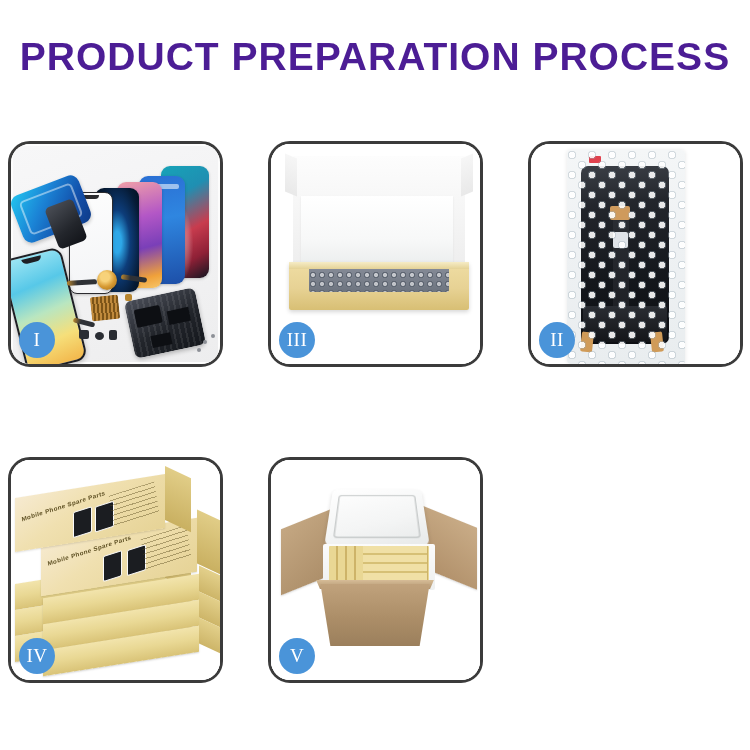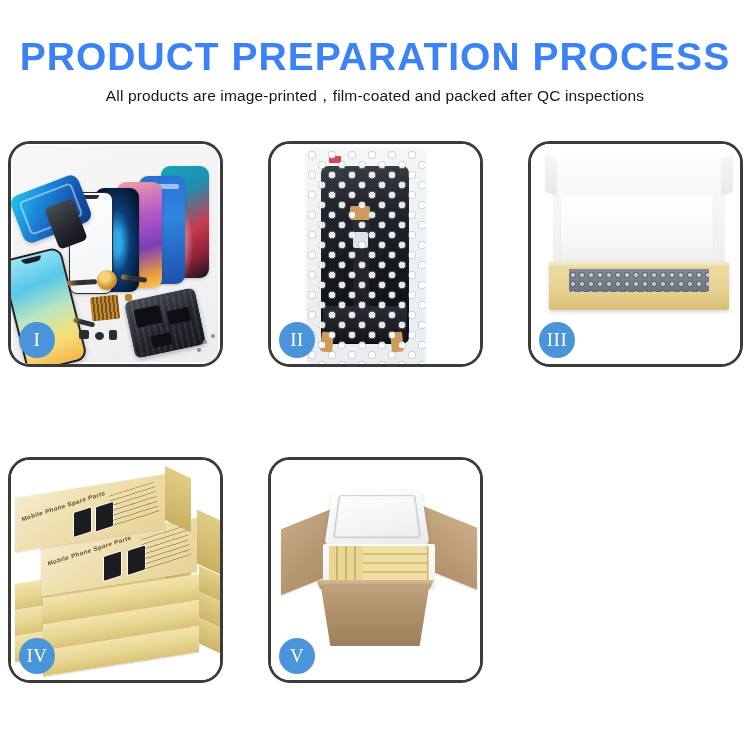--- a/index.html
+++ b/index.html
@@ -21,21 +21,21 @@
     top: 0; left: 0;
     width: 750px;
     text-align: center;
   }
   .page-title {
     margin: 0;
     padding-top: 34px;
     font-size: 39px;
     letter-spacing: 1.0px;
     font-weight: 700;
-    color: #3b82f6;
+    color: #4c1d95;
     line-height: 46px;
     white-space: nowrap;
   }
   .page-subtitle {
     margin: 0;
     padding-top: 6px;
     font-size: 15.5px;
     font-weight: 400;
     color: #161616;
     letter-spacing: 0.15px;
@@ -482,21 +482,20 @@
     position:absolute; left:49px; top:148px; width:14px; height:20px;
     background: rgba(150,120,84,.5); border-radius:1px;
     clip-path: polygon(0 8%, 100% 0, 100% 92%, 0 100%);
   }
 </style>
 </head>
 <body>
 
 <div class="header">
   <h1 class="page-title">PRODUCT PREPARATION PROCESS</h1>
-  <p class="page-subtitle">All products are image-printed，film-coated and packed after QC inspections</p>
 </div>
 
 <div class="grid">
 
   <div class="panel">
     <div class="panel-clip">
       <div class="stage">
         <div class="p1-bg"></div>
         <div class="ph ph-e"></div>
         <div class="ph ph-d"></div>
@@ -520,54 +519,54 @@
         <div class="p1-screw" style="left:200px;top:190px;"></div>
         <div class="p1-screw" style="left:186px;top:204px;"></div>
       </div>
     </div>
     <div class="badge">I</div>
   </div>
 
   <div class="panel">
     <div class="panel-clip">
       <div class="stage">
+        <div class="p3-bg"></div>
+        <div class="p3-lid"></div>
+        <div class="p3-foam"></div>
+        <div class="p3-tray"></div>
+        <div class="p3-bubble-ins"></div>
+        <div class="p3-tray-lip"></div>
+      </div>
+    </div>
+    <div class="badge">III</div>
+  </div>
+
+  <div class="panel">
+    <div class="panel-clip">
+      <div class="stage">
         <div class="p2-bg"></div>
         <div class="p2-bag">
           <div class="p2-lcd"></div>
           <div class="p2-lcd-sticker"></div>
           <div class="p2-flex"></div>
           <div class="p2-flex-pad"></div>
           <div class="p2-conn"></div>
           <div class="p2-bot"></div>
           <div class="p2-tab-l"></div>
           <div class="p2-tab-r"></div>
           <div class="p2-bubbles"></div>
         </div>
       </div>
     </div>
     <div class="badge">II</div>
   </div>
 
   <div class="panel">
     <div class="panel-clip">
       <div class="stage">
-        <div class="p3-bg"></div>
-        <div class="p3-lid"></div>
-        <div class="p3-foam"></div>
-        <div class="p3-tray"></div>
-        <div class="p3-bubble-ins"></div>
-        <div class="p3-tray-lip"></div>
-      </div>
-    </div>
-    <div class="badge">III</div>
-  </div>
-
-  <div class="panel">
-    <div class="panel-clip">
-      <div class="stage">
         <div class="p4-bg"></div>
 
         <div class="box4" style="left:4px;top:112px;">
             <span class="side"></span>
           </div>
         <div class="box4" style="left:4px;top:138px;">
             <span class="side"></span>
           </div>
         <div class="box4" style="left:4px;top:164px;">
             <span class="side"></span>

